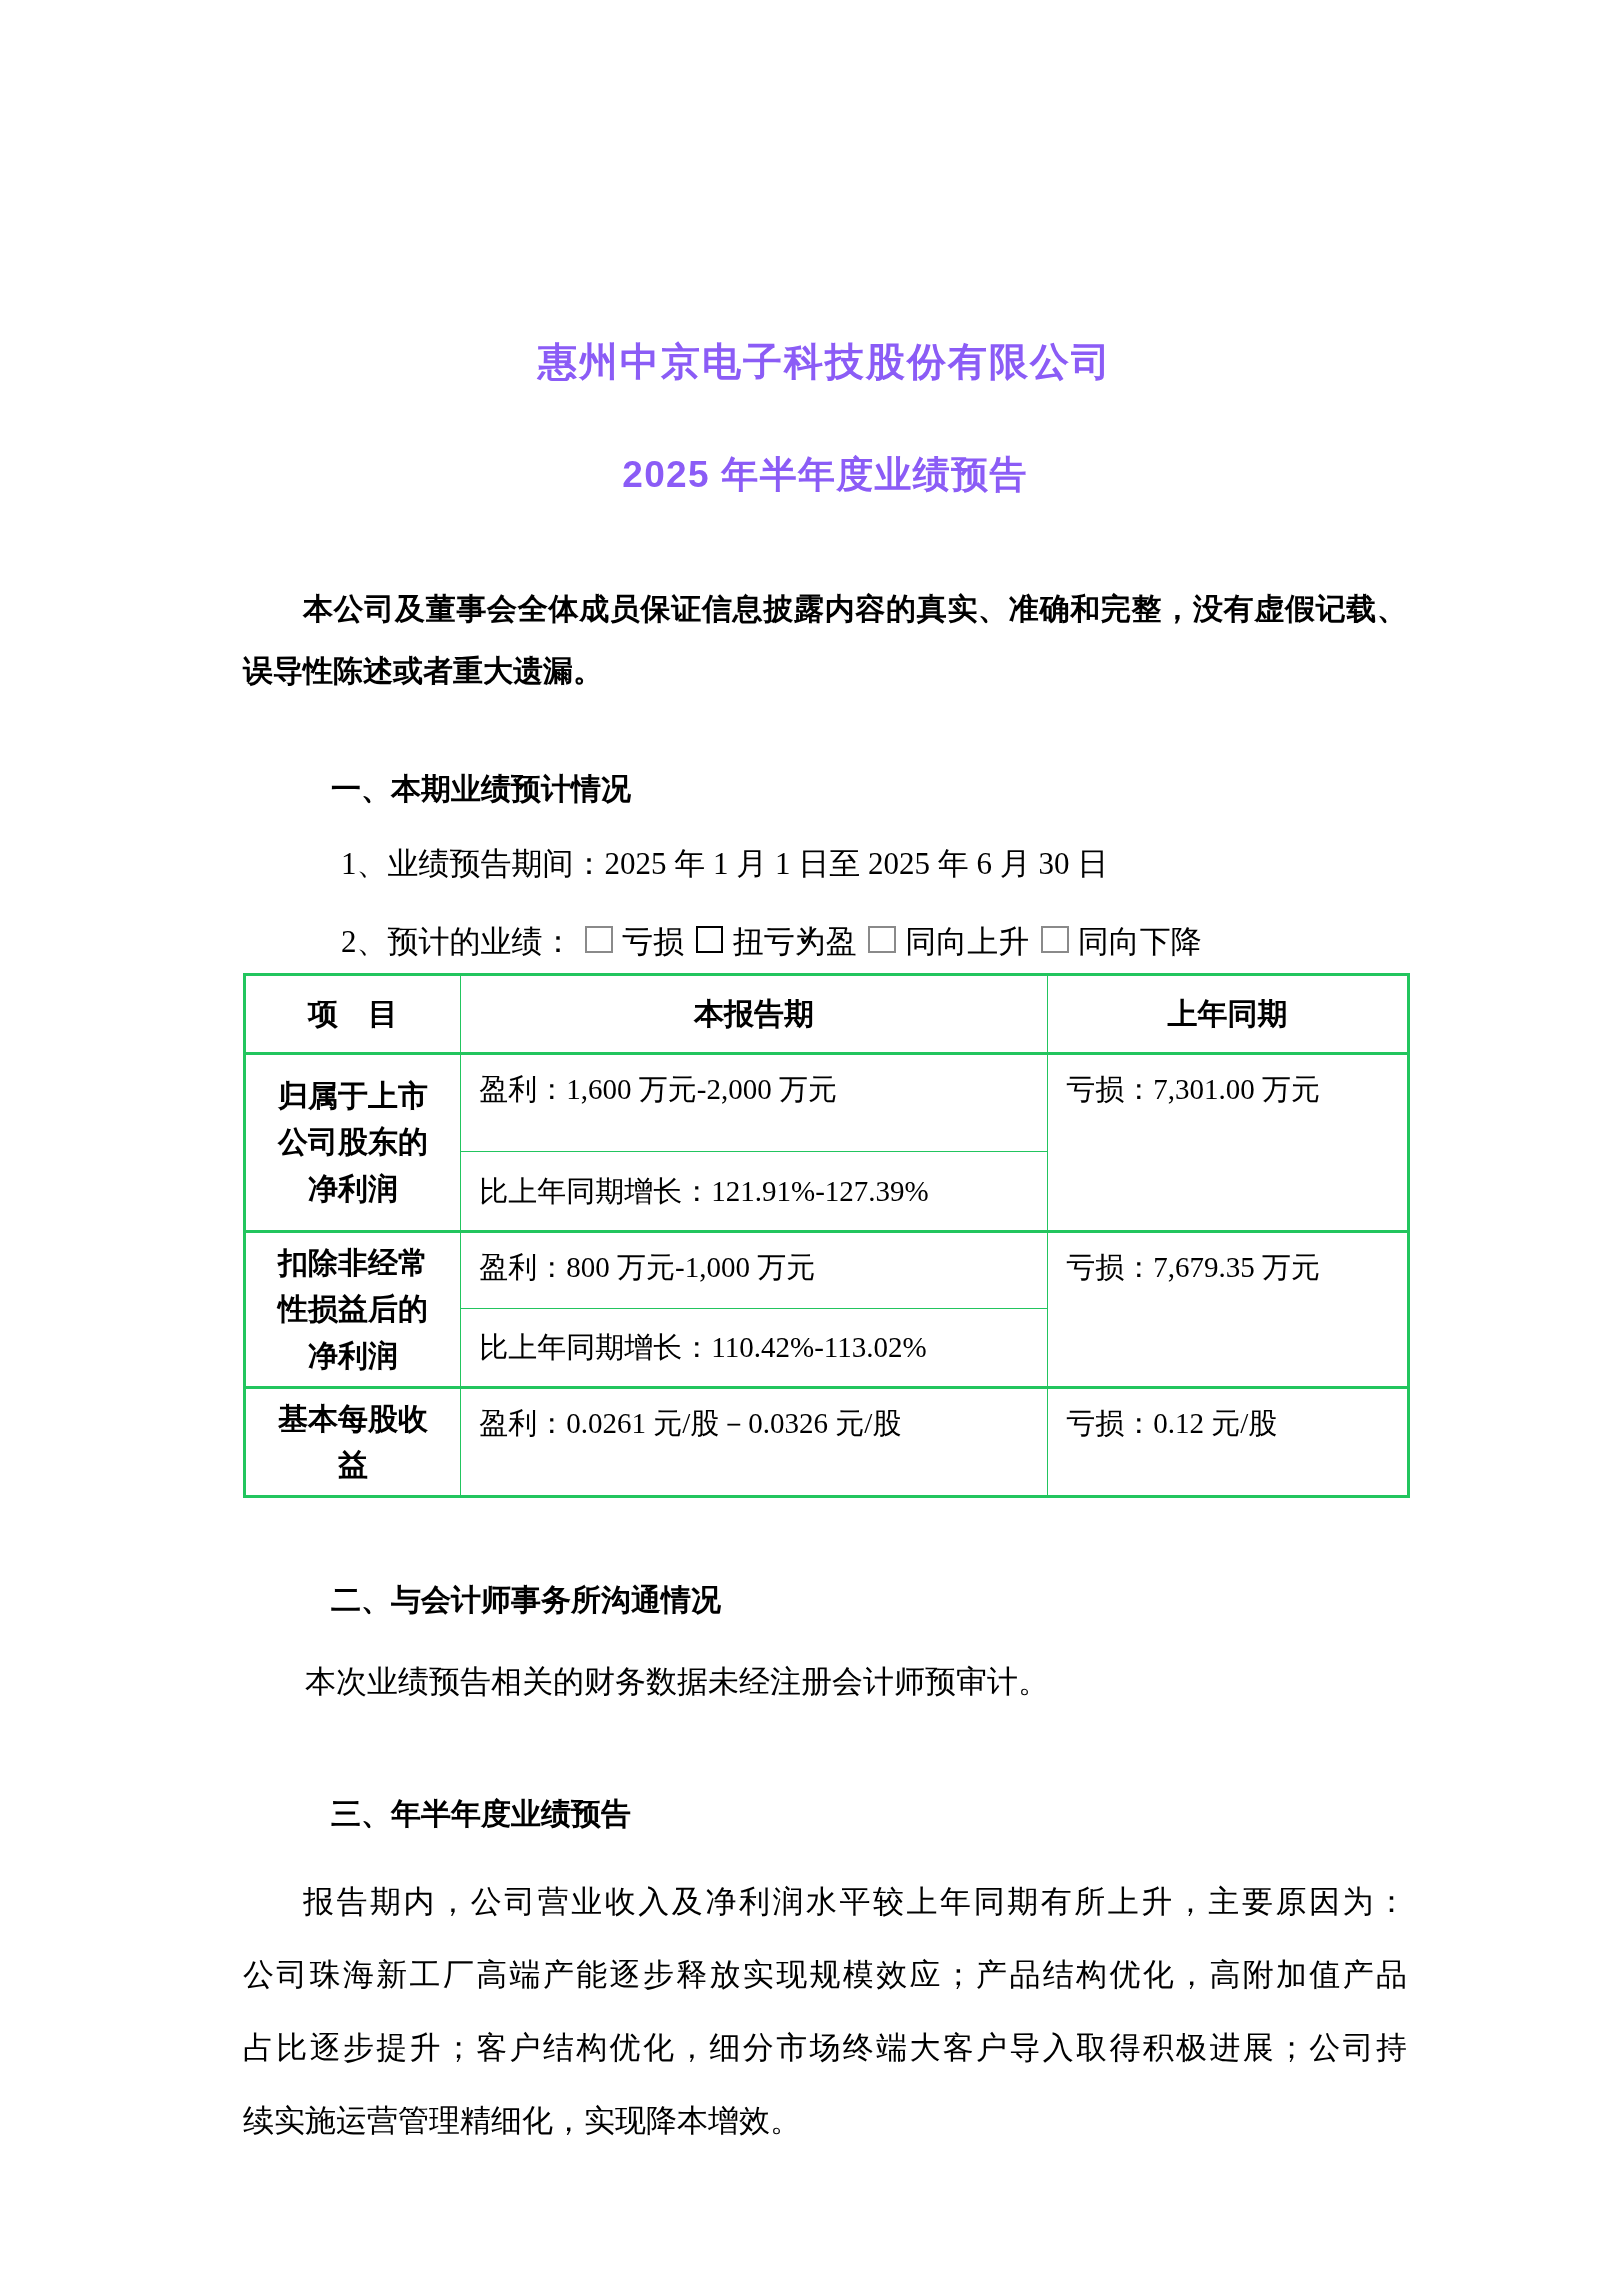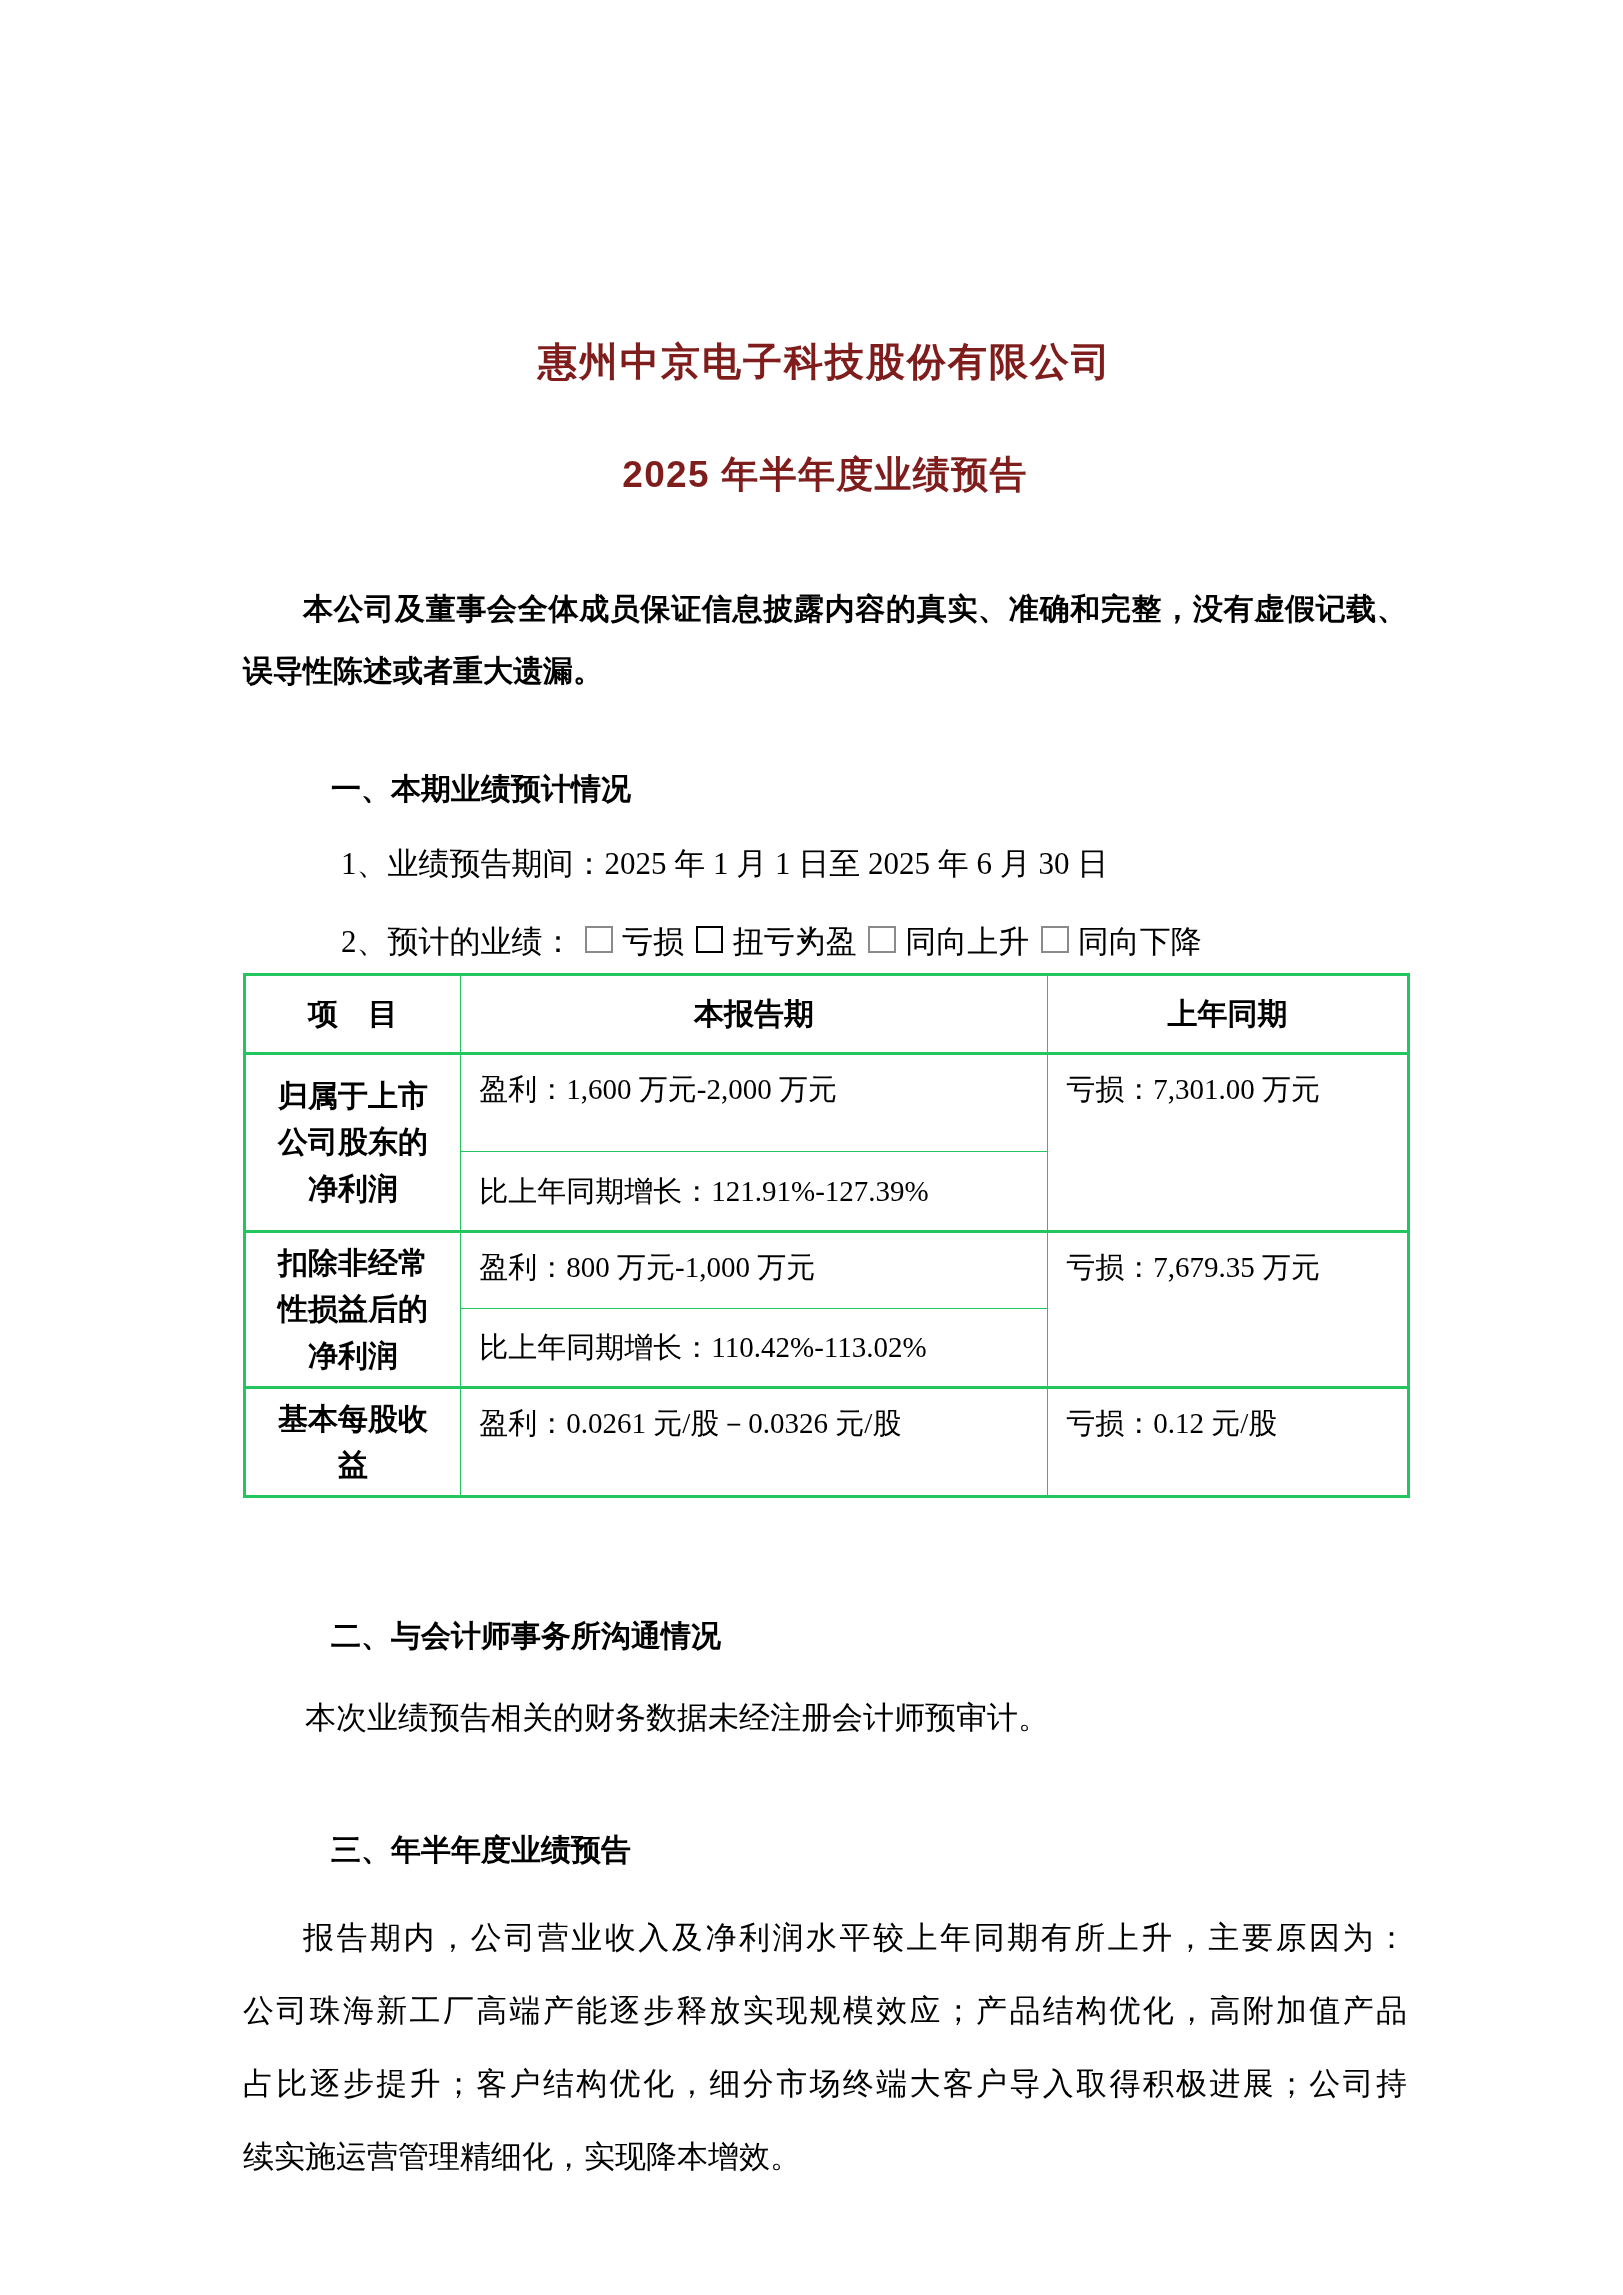--- a/index.html
+++ b/index.html
@@ -39,21 +39,21 @@
   .statement .ln{min-height:62px;}
   .ind2{text-indent:60px;}
   .justify-last{text-align:justify;text-align-last:justify;}
   
   .h-sec{
     font-family:"Liberation Sans", sans-serif;
     font-weight:bold;font-size:30px;line-height:36px;
     text-indent:88px;
   }
   .h1x{margin-top:69px;}
-  .h2x{margin-top:120px;}
+  .h2x{margin-top:84px;}
   .h3x{margin-top:96px;}
   .item{
     font-size:31px;line-height:36px;text-indent:98px;
   }
   .item1{margin-top:39px;}
   .item2{margin-top:42px;}
   
   .cb{
     display:inline-block;width:23.6px;height:23.6px;
     border:2px solid #8a8a8a;background:#fff;
@@ -96,21 +96,21 @@
   td.vtop{vertical-align:top;padding-top:17px;}
   td.vmid{vertical-align:middle;}
   tr.gsep td{border-top-width:3.9px;}
   col.c1{width:216px;}col.c2{width:587px;}col.c3{width:361px;}
   
   .para2{
     margin-top:46px;font-size:31px;line-height:36px;text-indent:62px;
   }
   .para3{margin-top:33px;font-size:31px;line-height:73px;}
   .para3 .ln{min-height:73px;}
-  .red{color:#7f1d1d;}
+  .red{color:#8b5cf6;}
 </style>
 </head>
 <body>
 
 <div class="page">
 
 
   <div class="title1 red">惠州中京电子科技股份有限公司</div>
   <div class="title2 red">2025 年半年度业绩预告</div>
 

